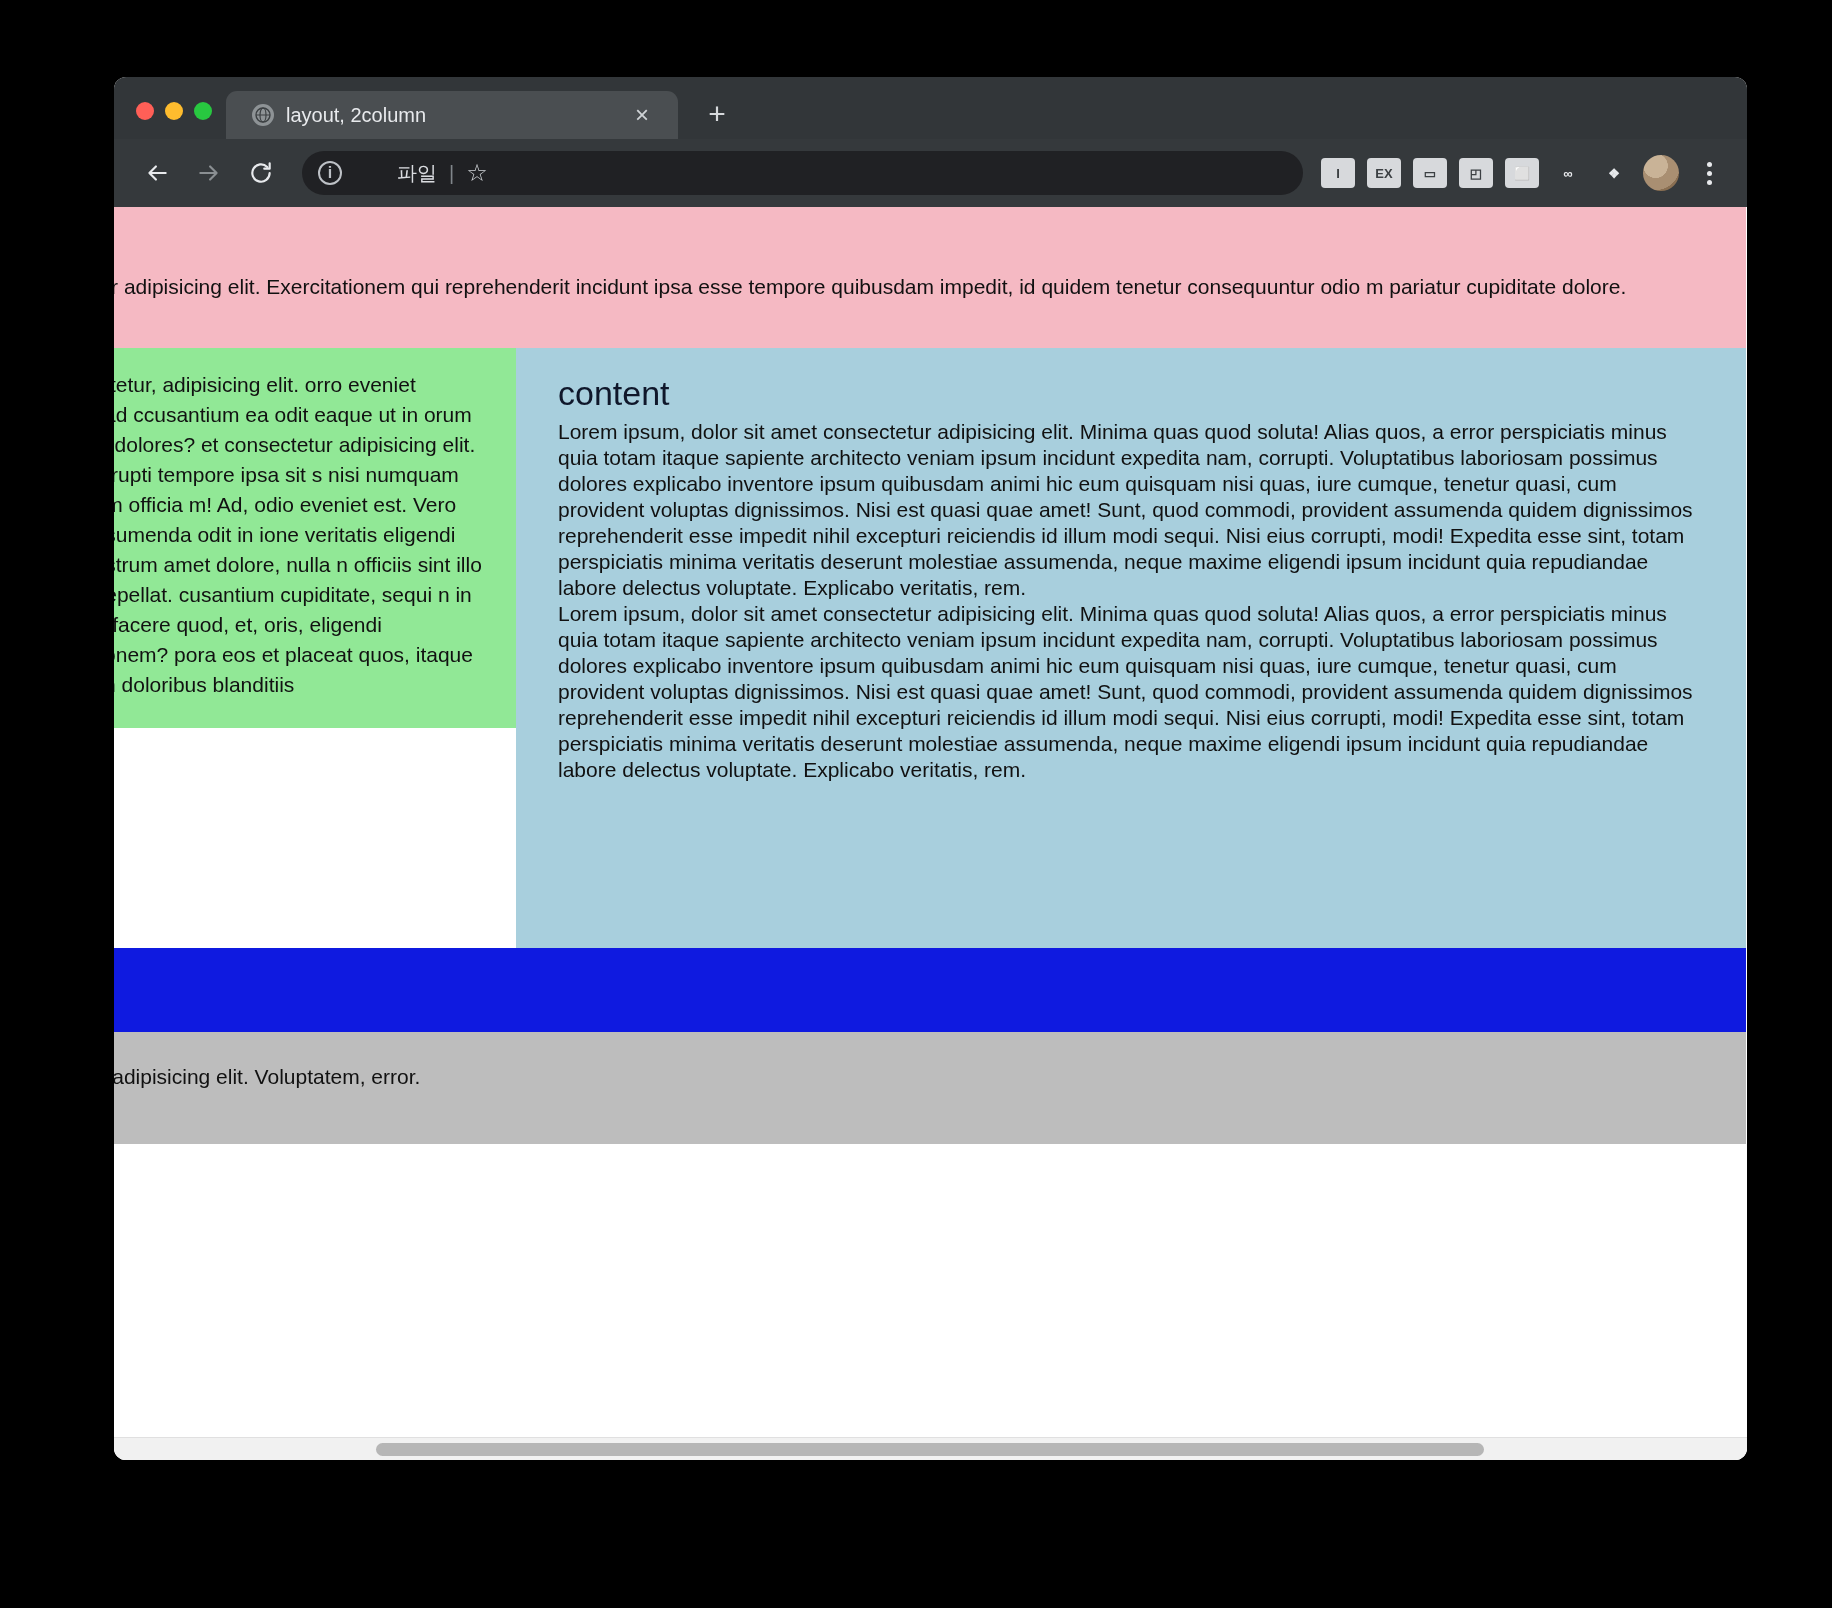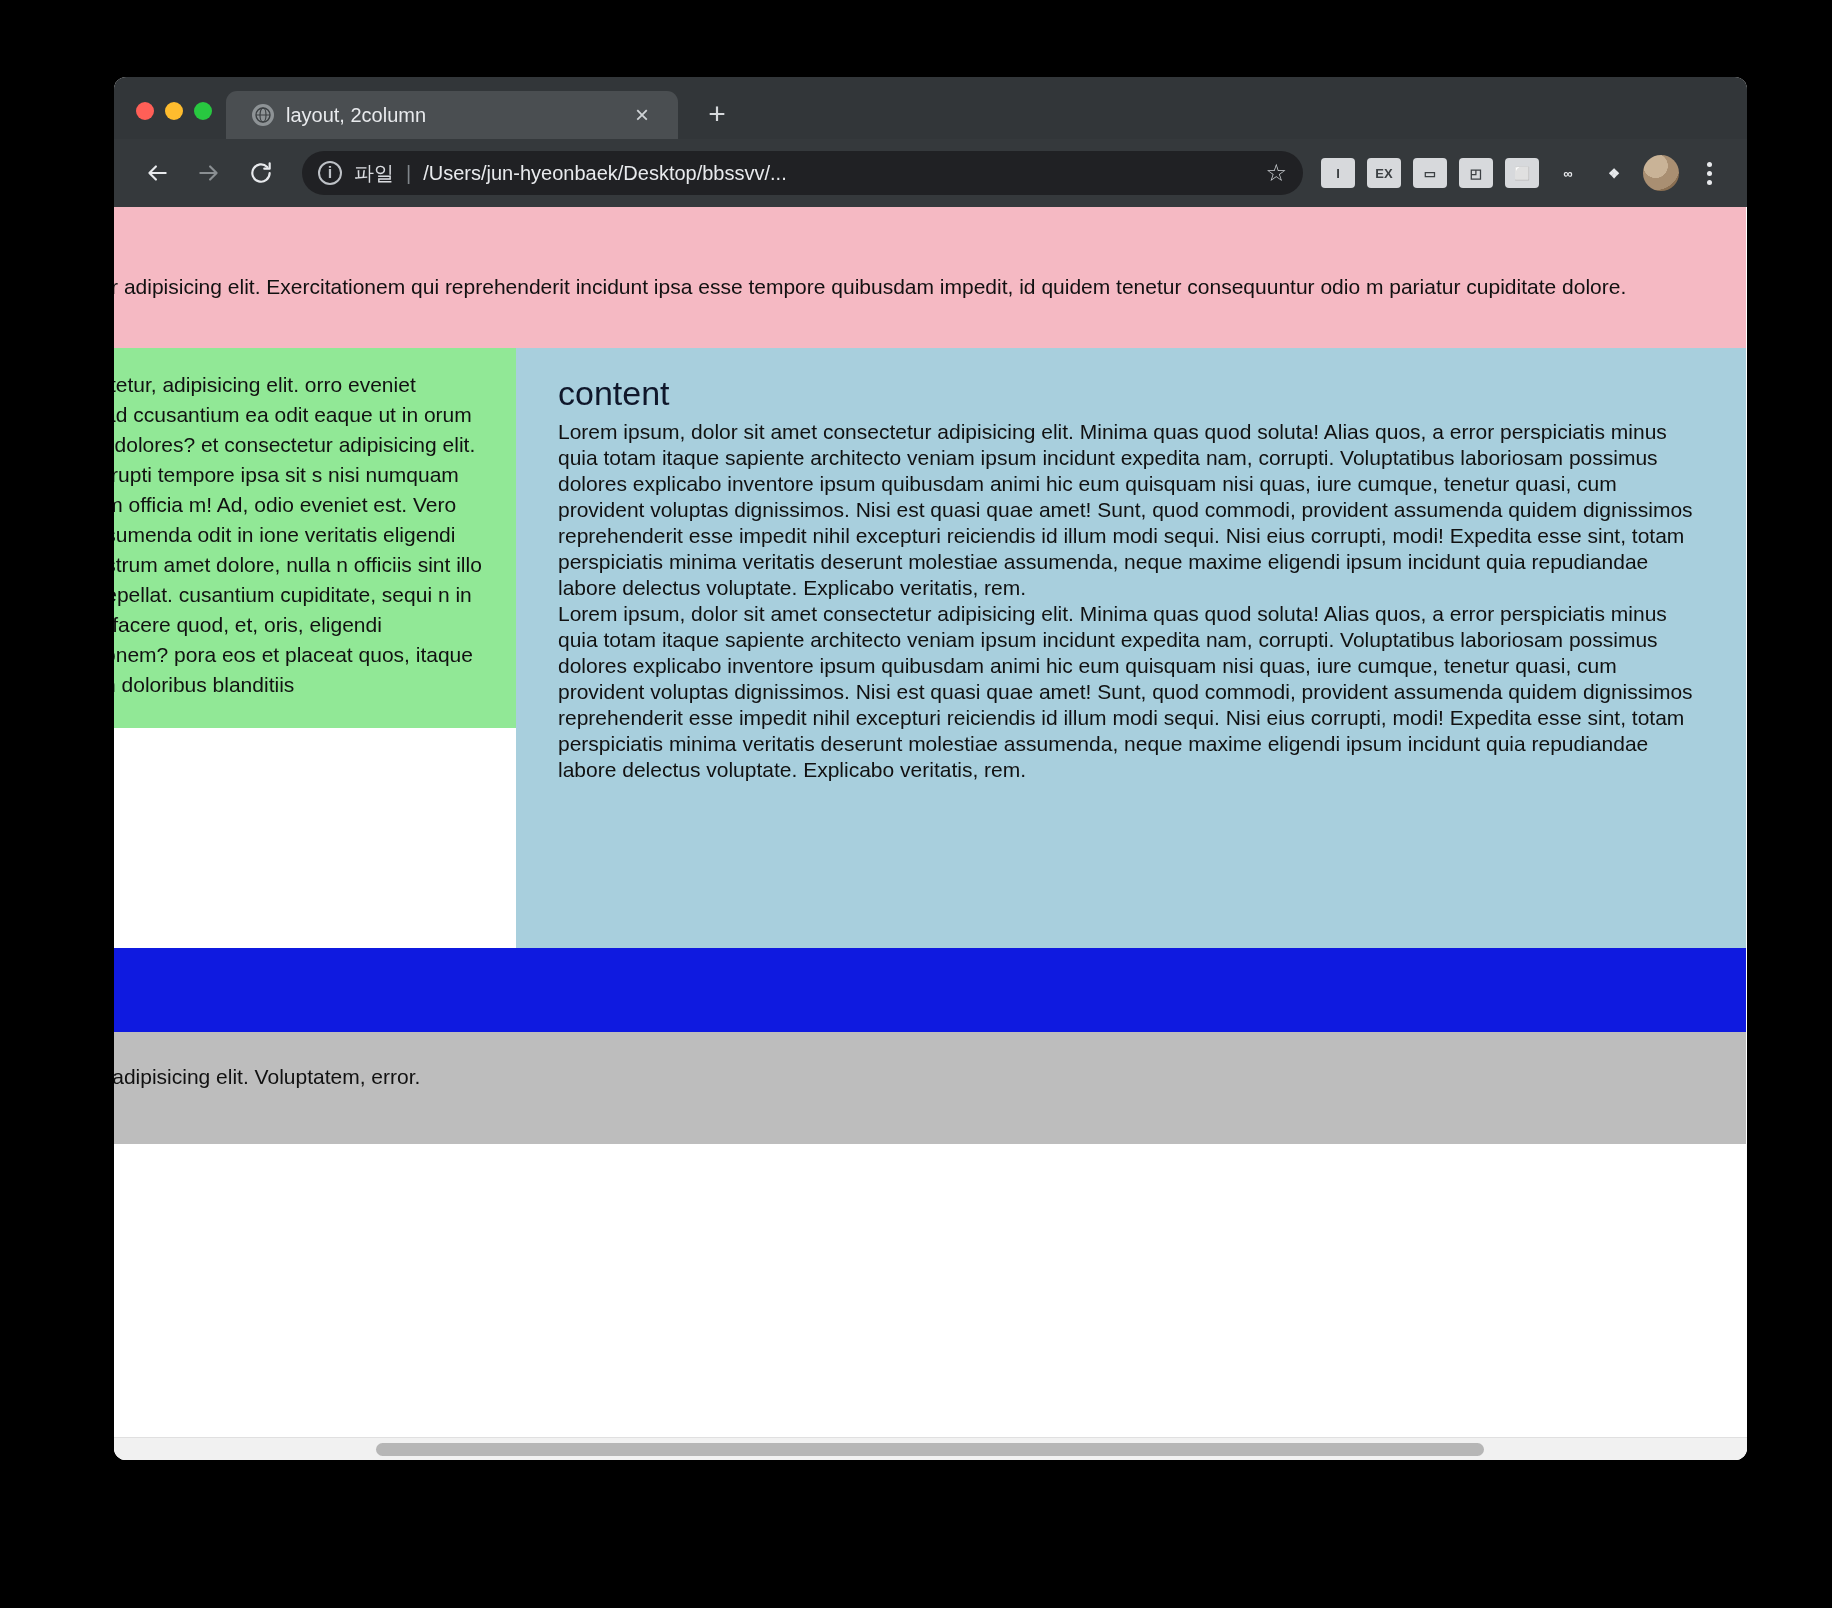--- a/index.html
+++ b/index.html
@@ -165,20 +165,21 @@
     align-items: center;
     justify-content: center;
     flex: none;
     box-sizing: border-box;
   }
 
   .omnibox-scheme {
     color: #dadce0;
     font-size: 20px;
     white-space: nowrap;
+    margin-left: 43px;
   }
   .omnibox-sep {
     color: #80868b;
     font-size: 20px;
   }
   .omnibox-url {
     color: #e8eaed;
     font-size: 20px;
     white-space: nowrap;
     overflow: hidden;
@@ -393,21 +394,20 @@
         <svg width="26" height="26" viewBox="0 0 24 24">
           <path d="M20 12a8 8 0 1 1-2.3-5.6" fill="none" stroke="#e8eaed" stroke-width="2" stroke-linecap="round"></path>
           <path d="M20 3v5h-5" fill="none" stroke="#e8eaed" stroke-width="2" stroke-linecap="round" stroke-linejoin="round"></path>
         </svg>
       </span>
 
       <div class="omnibox">
         <span class="info-icon">i</span>
         <span class="omnibox-scheme">파일</span>
         <span class="omnibox-sep">|</span>
-        <span class="omnibox-url">/Users/jun-hyeonbaek/Desktop/bbssvv/...</span>
         <span class="star-icon">☆</span>
       </div>
 
       <div class="ext-icons">
         <span class="ext">I</span>
         <span class="ext">EX</span>
         <span class="ext">▭</span>
         <span class="ext">◰</span>
         <span class="ext">⬜</span>
         <span class="ext plain">∞</span>

